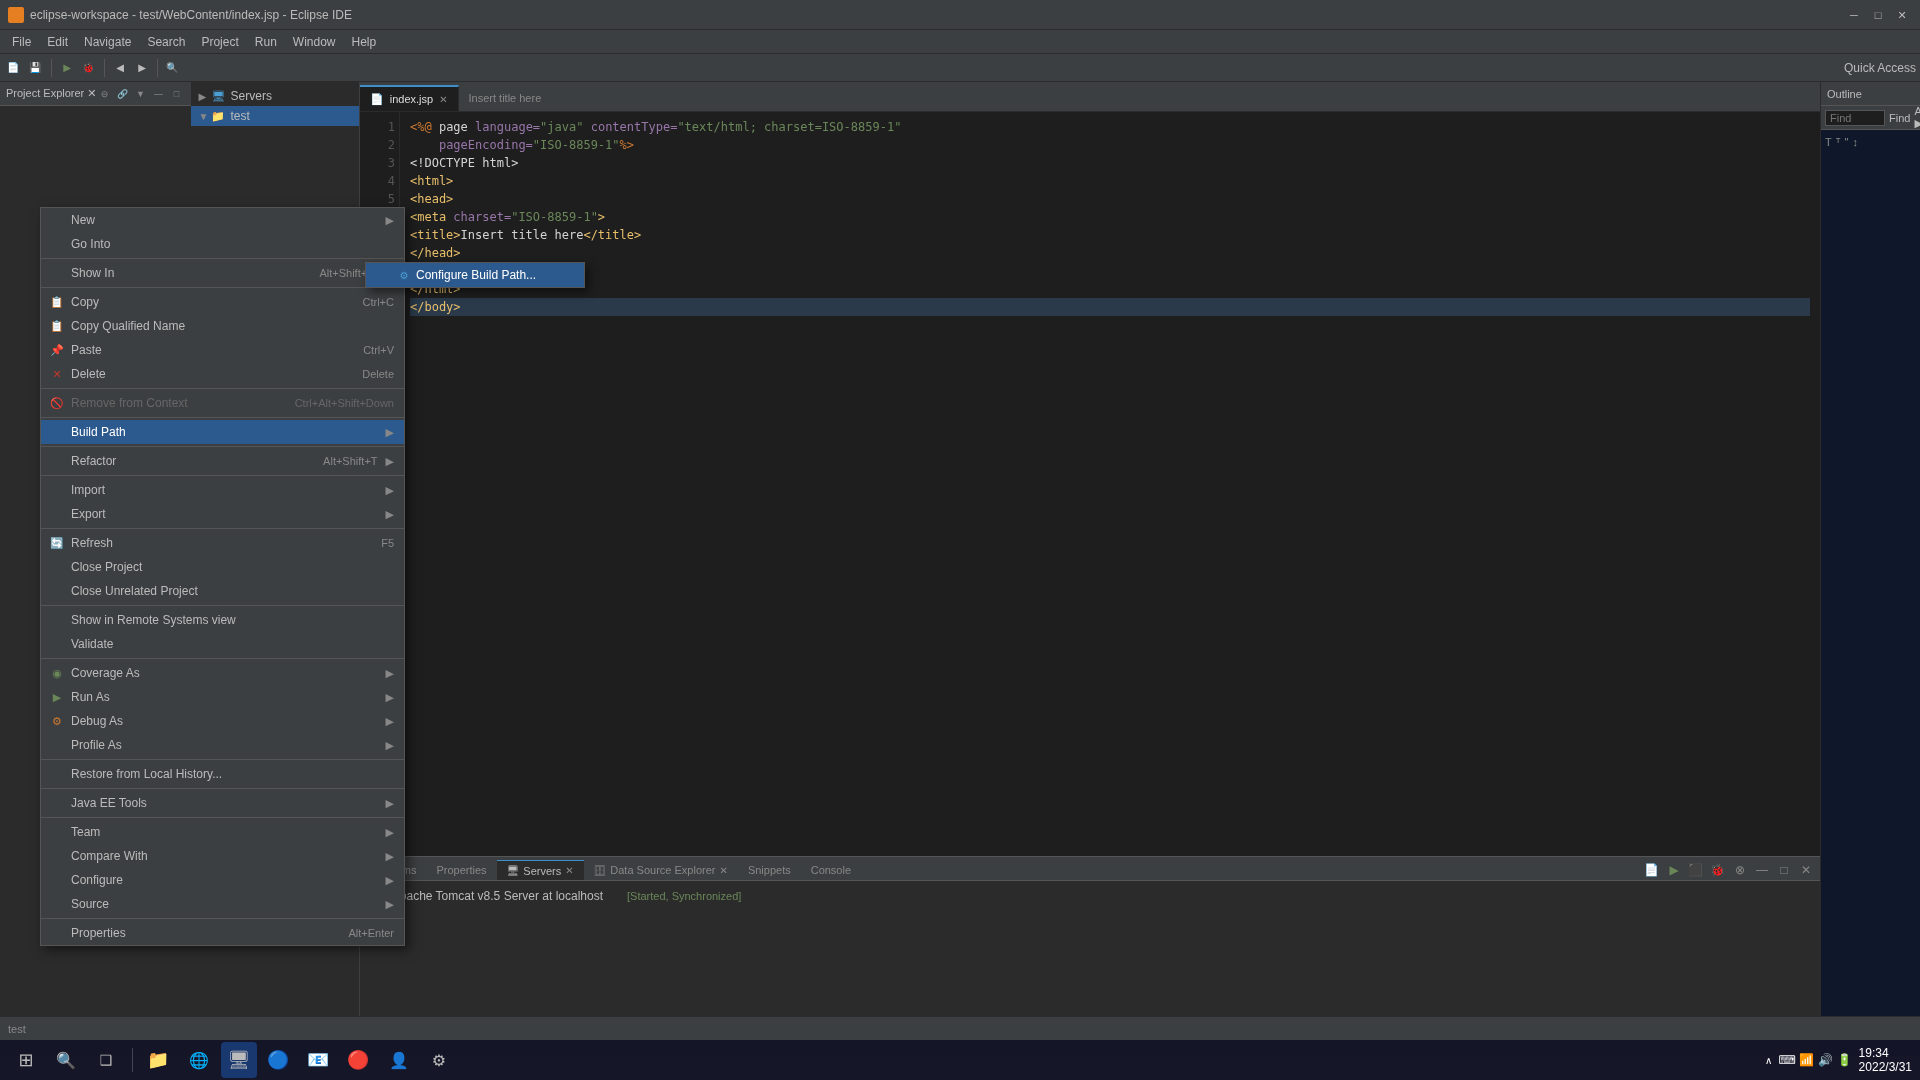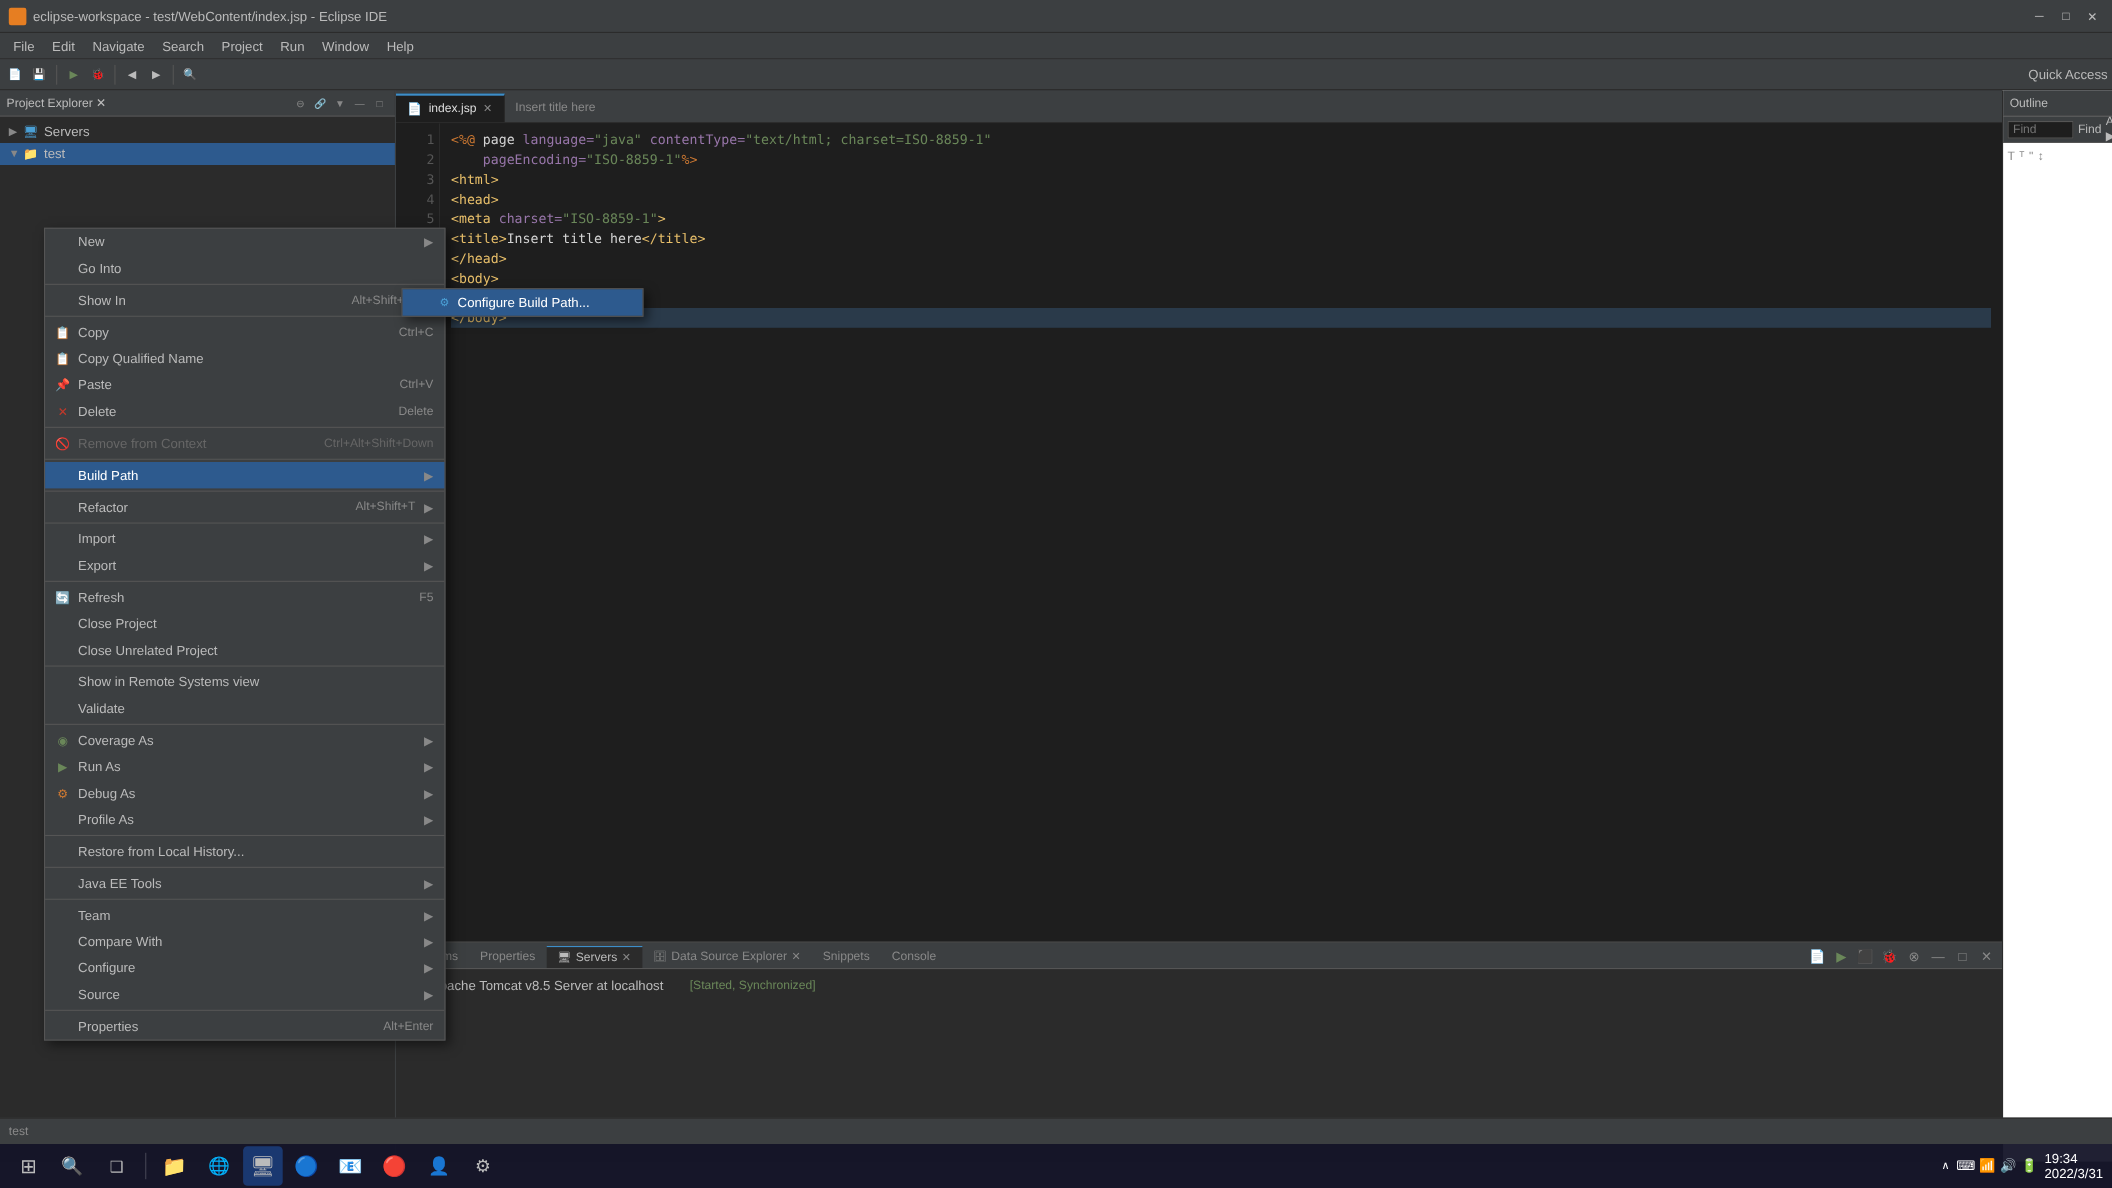--- a/index.html
+++ b/index.html
@@ -115,21 +115,21 @@
       display: flex;
       height: calc(1080px - 30px - 24px - 28px - 24px);
     }
 
     
     #left-panel {
       width: 360px;
       background: #2b2b2b;
       border-right: 1px solid #3c3f41;
       display: flex;
-      flex-direction: column;
+      flex-direction: row;
       position: relative;
     }
     #project-explorer-header {
       background: #3c3f41;
       height: 24px;
       display: flex;
       align-items: center;
       padding: 0 6px;
       border-bottom: 1px solid #555;
     }
@@ -347,21 +347,21 @@
     .code-line.selected-line { background: #2a3a4a; }
     .kw { color: #cc7832; }
     .str { color: #6a8759; }
     .tag { color: #e8bf6a; }
     .attr { color: #9876aa; }
     .plain { color: #d4d4d4; }
 
     
     #right-panel {
       width: 100px;
-      background: #ffffff;
+      background: #0f172a;
       border-left: 1px solid #2b2b2b;
       display: flex;
       flex-direction: column;
       justify-content: flex-end;
     }
     #outline-header {
       background: #3c3f41;
       height: 24px;
       display: flex;
       align-items: center;
@@ -757,20 +757,21 @@
         <div>7</div>
         <div>8</div>
         <div>9</div>
         <div>10</div>
         <div>11</div>
         <div>12</div>
       </div>
       <div id="code-area">
         <div class="code-line"><span class="kw">&lt;%@</span> <span class="plain">page</span> <span class="attr">language=</span><span class="str">"java"</span> <span class="attr">contentType=</span><span class="str">"text/html; charset=ISO-8859-1"</span></div>
         <div class="code-line">    <span class="attr">pageEncoding=</span><span class="str">"ISO-8859-1"</span><span class="kw">%&gt;</span></div>
+        <div class="code-line"><span class="plain">&lt;!DOCTYPE html&gt;</span></div>
         <div class="code-line"><span class="tag">&lt;html&gt;</span></div>
         <div class="code-line"><span class="tag">&lt;head&gt;</span></div>
         <div class="code-line"><span class="tag">&lt;meta</span> <span class="attr">charset=</span><span class="str">"ISO-8859-1"</span><span class="tag">&gt;</span></div>
         <div class="code-line"><span class="tag">&lt;title&gt;</span><span class="plain">Insert title here</span><span class="tag">&lt;/title&gt;</span></div>
         <div class="code-line"><span class="tag">&lt;/head&gt;</span></div>
         <div class="code-line"><span class="tag">&lt;body&gt;</span></div>
         <div class="code-line"><span class="tag">&lt;/html&gt;</span></div>
         <div class="code-line selected-line"><span class="tag">&lt;/body&gt;</span></div>
       </div>
     </div>

